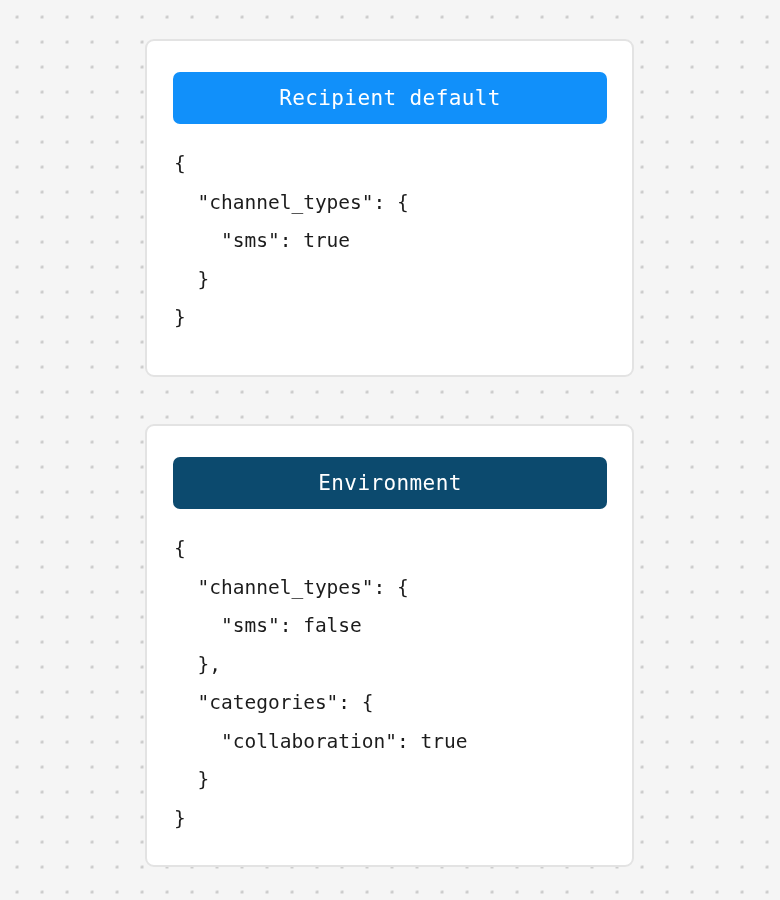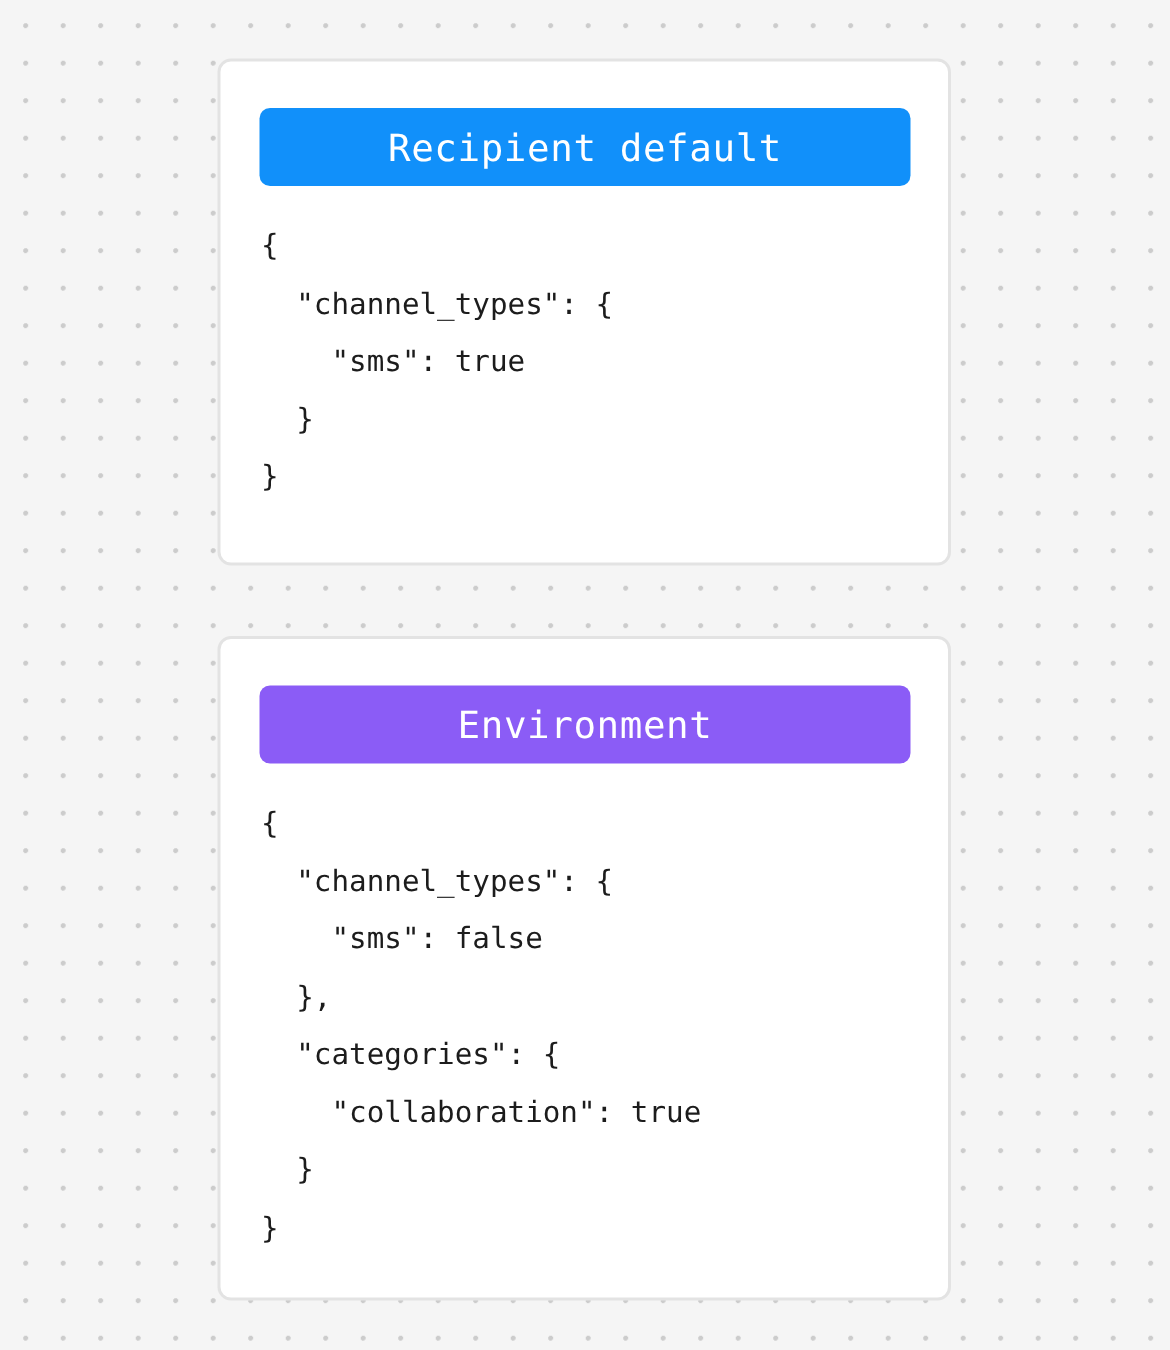--- a/index.html
+++ b/index.html
@@ -58,29 +58,29 @@
     height: 52px;
     border-radius: 7px;
     display: flex;
     align-items: center;
     justify-content: center;
   }
 
   .card-header-title {
     color: #ffffff;
     font-family: "DejaVu Sans Mono", "Liberation Mono", monospace;
-    font-size: 25px;
+    font-size: 21px;
     font-weight: 400;
     letter-spacing: 0.4px;
     line-height: 1;
     white-space: pre;
   }
 
   .header-blue { background-color: #1190fa; }
-  .header-green { background-color: #8b5cf6; }
+  .header-green { background-color: #0c4a6e; }
 
   .code-block {
     position: absolute;
     left: 27px;
     top: 104px;
     right: 10px;
     margin: 0;
     color: #1c1c1c;
     font-family: "DejaVu Sans Mono", "Liberation Mono", monospace;
     font-size: 19.5px;

